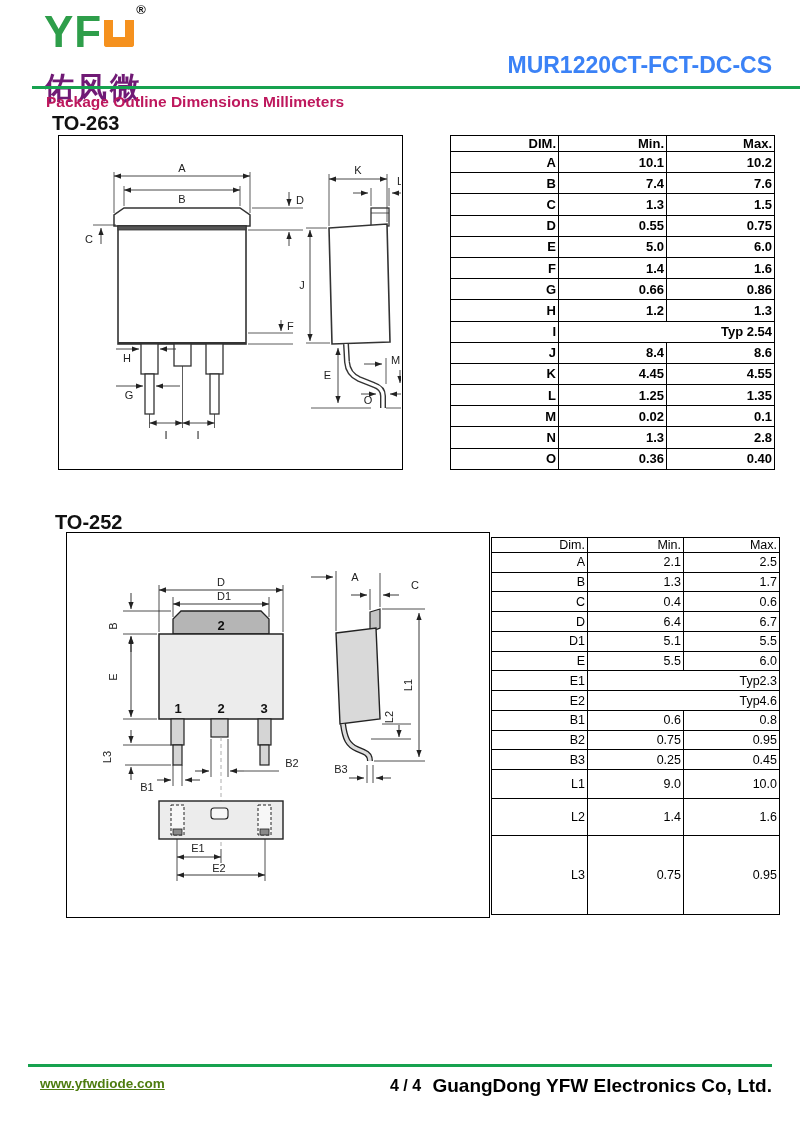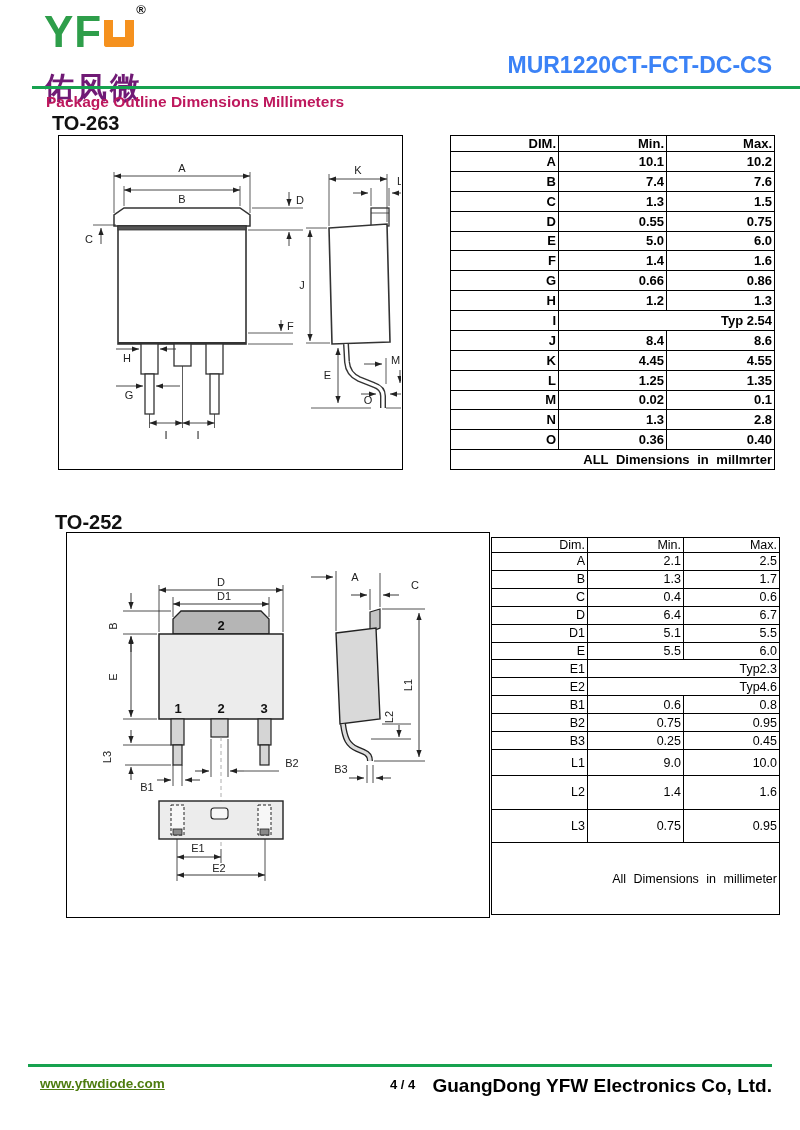--- a/index.html
+++ b/index.html
@@ -30,21 +30,21 @@
   .tbl252 tbody tr:nth-child(14) td { height:28px; }
   .tbl252 tbody tr:last-child td { height:60px; }
   .tfoot { word-spacing:4px; }
 
   
   svg text { font-family:"Liberation Sans", sans-serif; font-size:11px; fill:#222; }
   svg text.big { font-size:13px; font-weight:bold; fill:#111; }
 
   
   .site-link { color:#4d7c0f; font-weight:bold; font-size:13.5px; text-decoration:underline; }
-  .page-num { font-weight:bold; font-size:13px;text-align:center; }
+  .page-num { font-weight:bold; font-size:16px;text-align:center; }
   .company { font-weight:bold; font-size:19px; }
 </style>
 </head>
 <body>
 
 <div class="abs" style="left:44px; top:10px;">
   <div>
     <span class="logo-yf">YF</span><span class="logo-u"></span><span class="logo-reg">®</span>
   </div>
   <div class="logo-cn">佑风微</div>
@@ -237,23 +237,20 @@
       </tr>
       <tr>
         <td>N</td>
         <td>1.3</td>
         <td>2.8</td>
       </tr>
       <tr>
         <td>O</td>
         <td>0.36</td>
         <td>0.40</td>
-      </tr>
-      <tr>
-        <td colspan="3" class="tfoot">ALL Dimensions in millmrter</td>
       </tr>
     </tbody>
   </table>
 
 <div class="abs pkg-label" style="left:55px; top:511px;">TO-252</div>
 
 <div class="abs figbox" style="left:66px; top:532px; width:424px; height:386px;">
 <svg width="421" height="383" viewBox="0 0 421 383">
   <defs>
     <marker id="ar252" markerWidth="9" markerHeight="7" refX="8" refY="3" orient="auto-start-reverse">
@@ -434,22 +431,19 @@
       <tr>
         <td>L2</td>
         <td>1.4</td>
         <td>1.6</td>
       </tr>
       <tr>
         <td>L3</td>
         <td>0.75</td>
         <td>0.95</td>
       </tr>
-      <tr>
-        <td colspan="3" class="tfoot">All Dimensions in millimeter</td>
-      </tr>
     </tbody>
   </table>
 
 <div class="abs rule-green" style="left:28px; top:1064px; width:744px; height:3px;"></div>
 <a class="abs site-link" href="#" style="left:40px; top:1076px;">www.yfwdiode.com</a>
 <div class="abs page-num" style="left:390px; top:1077px;">4 / 4</div>
 <div class="abs company" style="right:28px; top:1075px;">GuangDong YFW Electronics Co, Ltd.</div>
 
 </body></html>

